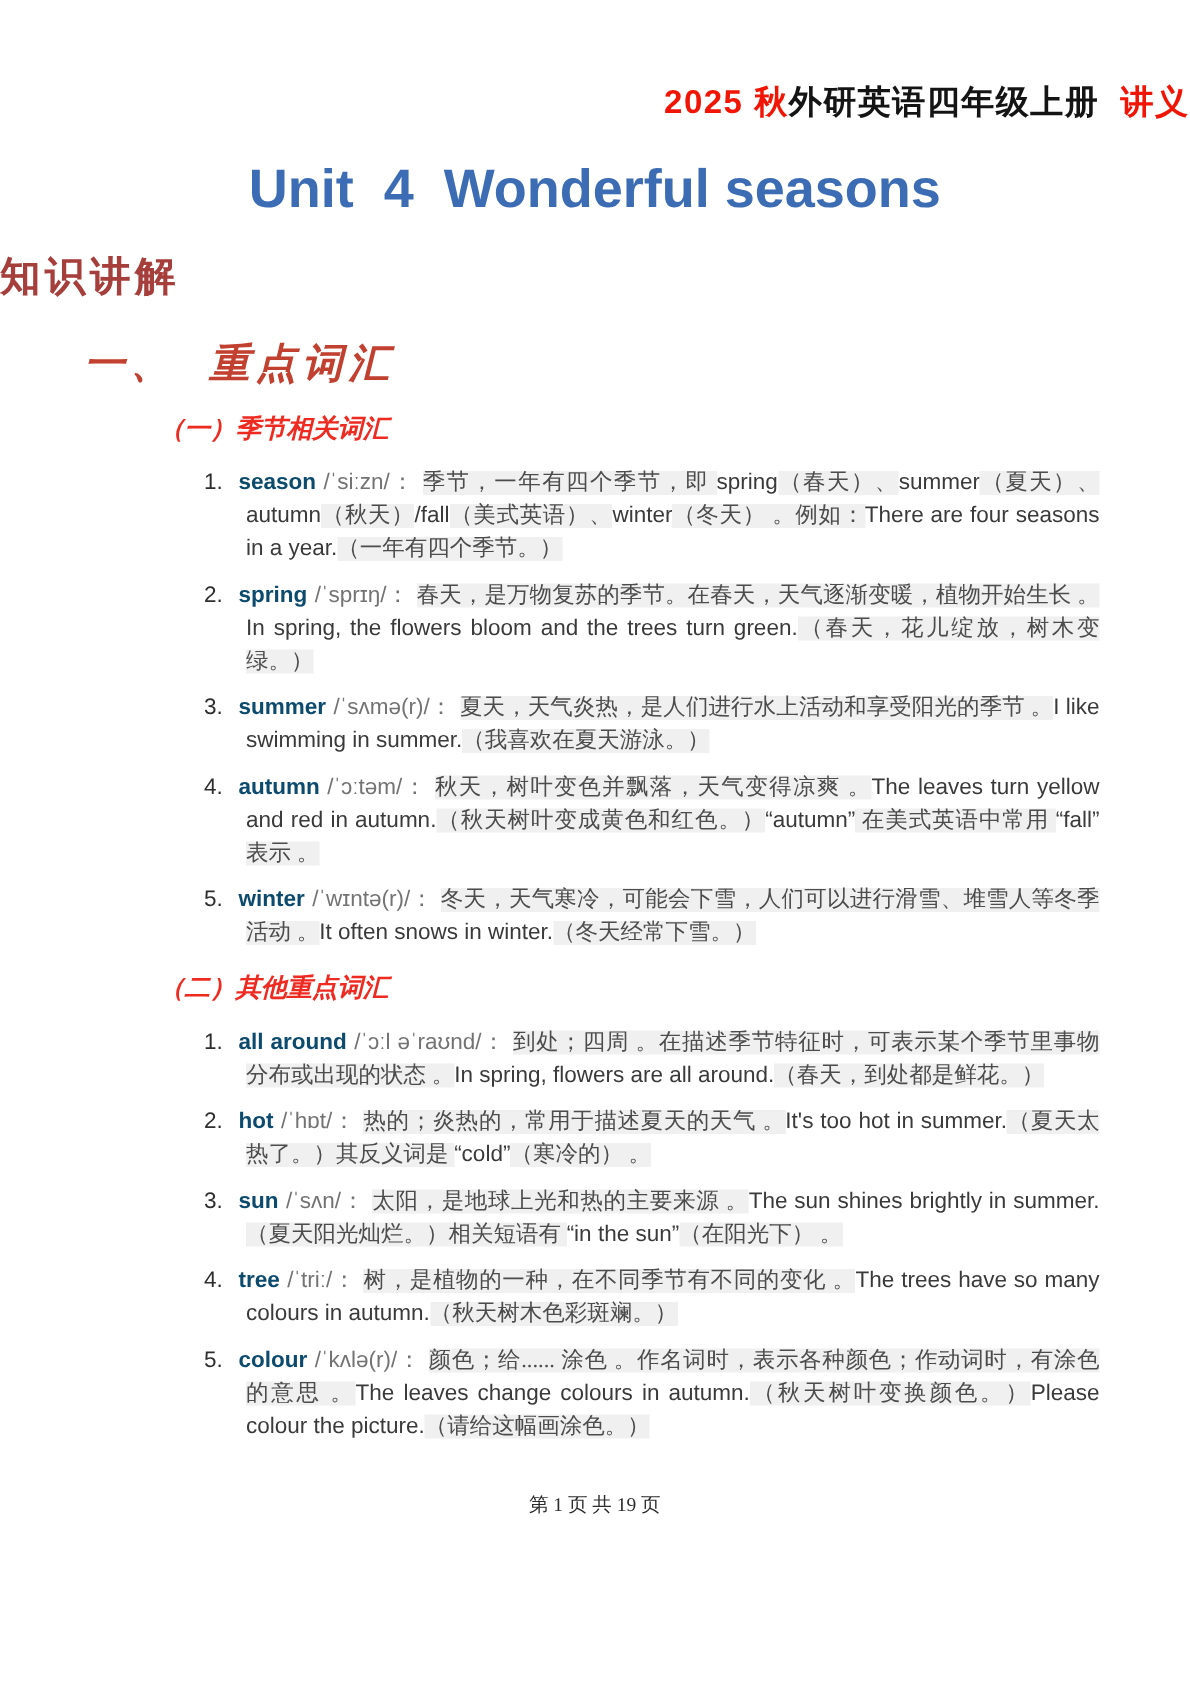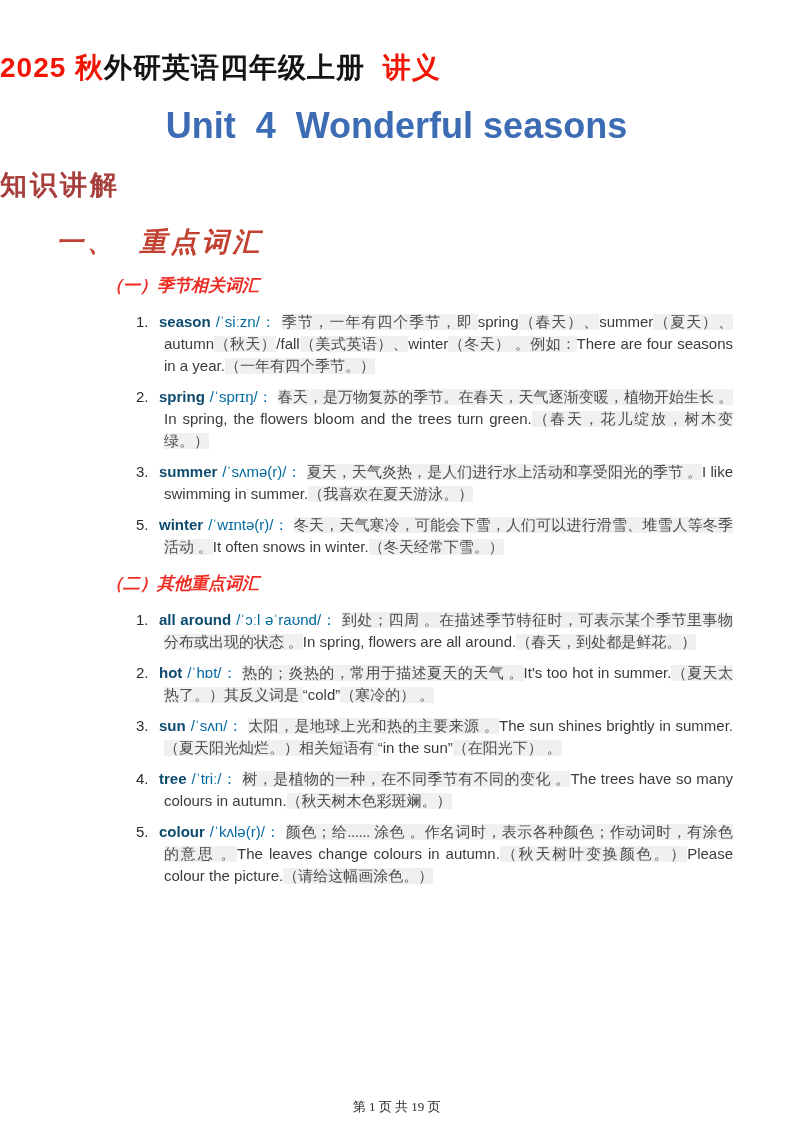--- a/index.html
+++ b/index.html
@@ -2,21 +2,21 @@
 <html lang="zh"><head>
 <meta charset="utf-8">
 <style>
   html,body { margin:0; padding:0; }
   body {
     width:793px; height:1122px; background:#ffffff; overflow:hidden; position:relative;
     font-family:"Liberation Sans", sans-serif;
     -webkit-font-smoothing:antialiased;
   }
   .doc-title {
-    text-align:left; margin-top:50px; font-size:28px; font-weight:bold;
+    text-align:right; margin-top:50px; font-size:22px; font-weight:bold;
     letter-spacing:1px; white-space:pre-wrap; line-height:36px;
   }
   .t-red { color:#f01505; }
   .t-black { color:#141414; }
   .unit-title {
     text-align:center; margin-top:16px; font-size:36px; font-weight:bold;
     color:#3c6cb4; white-space:pre-wrap; line-height:48px;
   }
   .subtitle {
     text-align:left; margin-top:20px; font-size:27px; font-weight:bold;
@@ -30,45 +30,46 @@
   .sub-heading {
     margin:15px 0 14px 106px; font-size:17px; font-weight:bold; color:#ee2a21; line-height:22px;font-style:italic;
   }
   ol.word-list {
     list-style:none; margin:0 60px 0 136px; padding:0;
     font-size:15px; line-height:21px; color:#3c3c3c; text-align:justify;
   }
   ol.word-list li { margin:0 0 9px 0; padding-left:28px; }
   .num { display:inline-block; width:23px; margin-left:-28px; color:#2e2e2e; }
   .word { font-weight:bold; color:#0c4a6e; }
-  .phon { color:#0369a1; margin:0 5px; }
+  .phon { color:#737373; margin:0 5px; }
   .cn { background:#f0f0f0; color:#4c4c4c; font-family:"Liberation Serif", serif; }
   .en { color:#3a3a3a; }
   .footer {
-    position:absolute; top:1098px; left:0; width:793px; text-align:center;
+    position:absolute; top:994px; left:0; width:793px; text-align:center;
     font-size:13px; color:#2b2b2b; font-family:"Liberation Serif", serif;
   }
 </style>
 </head>
 <body>
 
 <div class="doc-title"><span class="t-red">2025 秋</span><span class="t-black">外研英语四年级上册</span><span class="t-red">  讲义</span></div>
 
 <div class="unit-title">Unit  4  Wonderful seasons</div>
 
 <div class="subtitle">知识讲解</div>
 
 <div class="main-heading">一、  重点词汇</div>
 
 <section>
   <div class="sub-heading">（一）季节相关词汇</div>
   <ol class="word-list">
       <li><span class="num">1.</span><span class="word">season</span><span class="phon">/ˈsiːzn/：</span><span class="cn">季节，一年有四个季节，即 </span><span class="en">spring</span><span class="cn">（春天）、</span><span class="en">summer</span><span class="cn">（夏天）、</span><span class="en">autumn</span><span class="cn">（秋天）</span><span class="en">/fall</span><span class="cn">（美式英语）、</span><span class="en">winter</span><span class="cn">（冬天） 。例如：</span><span class="en">There are four seasons in a year.</span><span class="cn">（一年有四个季节。）</span></li>
       <li><span class="num">2.</span><span class="word">spring</span><span class="phon">/ˈsprɪŋ/：</span><span class="cn">春天，是万物复苏的季节。在春天，天气逐渐变暖，植物开始生长 。</span><span class="en">In spring, the flowers bloom and the trees turn green.</span><span class="cn">（春天，花儿绽放，树木变绿。）</span></li>
       <li><span class="num">3.</span><span class="word">summer</span><span class="phon">/ˈsʌmə(r)/：</span><span class="cn">夏天，天气炎热，是人们进行水上活动和享受阳光的季节 。</span><span class="en">I like swimming in summer.</span><span class="cn">（我喜欢在夏天游泳。）</span></li>
+      <li><span class="num">4.</span><span class="word">autumn</span><span class="phon">/ˈɔːtəm/：</span><span class="cn">秋天，树叶变色并飘落，天气变得凉爽 。</span><span class="en">The leaves turn yellow and red in autumn.</span><span class="cn">（秋天树叶变成黄色和红色。）</span><span class="en">“autumn”</span><span class="cn"> 在美式英语中常用 </span><span class="en">“fall”</span><span class="cn"> 表示 。</span></li>
       <li><span class="num">5.</span><span class="word">winter</span><span class="phon">/ˈwɪntə(r)/：</span><span class="cn">冬天，天气寒冷，可能会下雪，人们可以进行滑雪、堆雪人等冬季活动 。</span><span class="en">It often snows in winter.</span><span class="cn">（冬天经常下雪。）</span></li>
     </ol>
 </section>
 
 <section>
   <div class="sub-heading">（二）其他重点词汇</div>
   <ol class="word-list">
       <li><span class="num">1.</span><span class="word">all around</span><span class="phon">/ˈɔːl əˈraʊnd/：</span><span class="cn">到处；四周 。在描述季节特征时，可表示某个季节里事物分布或出现的状态 。</span><span class="en">In spring, flowers are all around.</span><span class="cn">（春天，到处都是鲜花。）</span></li>
       <li><span class="num">2.</span><span class="word">hot</span><span class="phon">/ˈhɒt/：</span><span class="cn">热的；炎热的，常用于描述夏天的天气 。</span><span class="en">It's too hot in summer.</span><span class="cn">（夏天太热了。）其反义词是 </span><span class="en">“cold”</span><span class="cn">（寒冷的） 。</span></li>
       <li><span class="num">3.</span><span class="word">sun</span><span class="phon">/ˈsʌn/：</span><span class="cn">太阳，是地球上光和热的主要来源 。</span><span class="en">The sun shines brightly in summer.</span><span class="cn">（夏天阳光灿烂。）相关短语有 </span><span class="en">“in the sun”</span><span class="cn">（在阳光下） 。</span></li>

